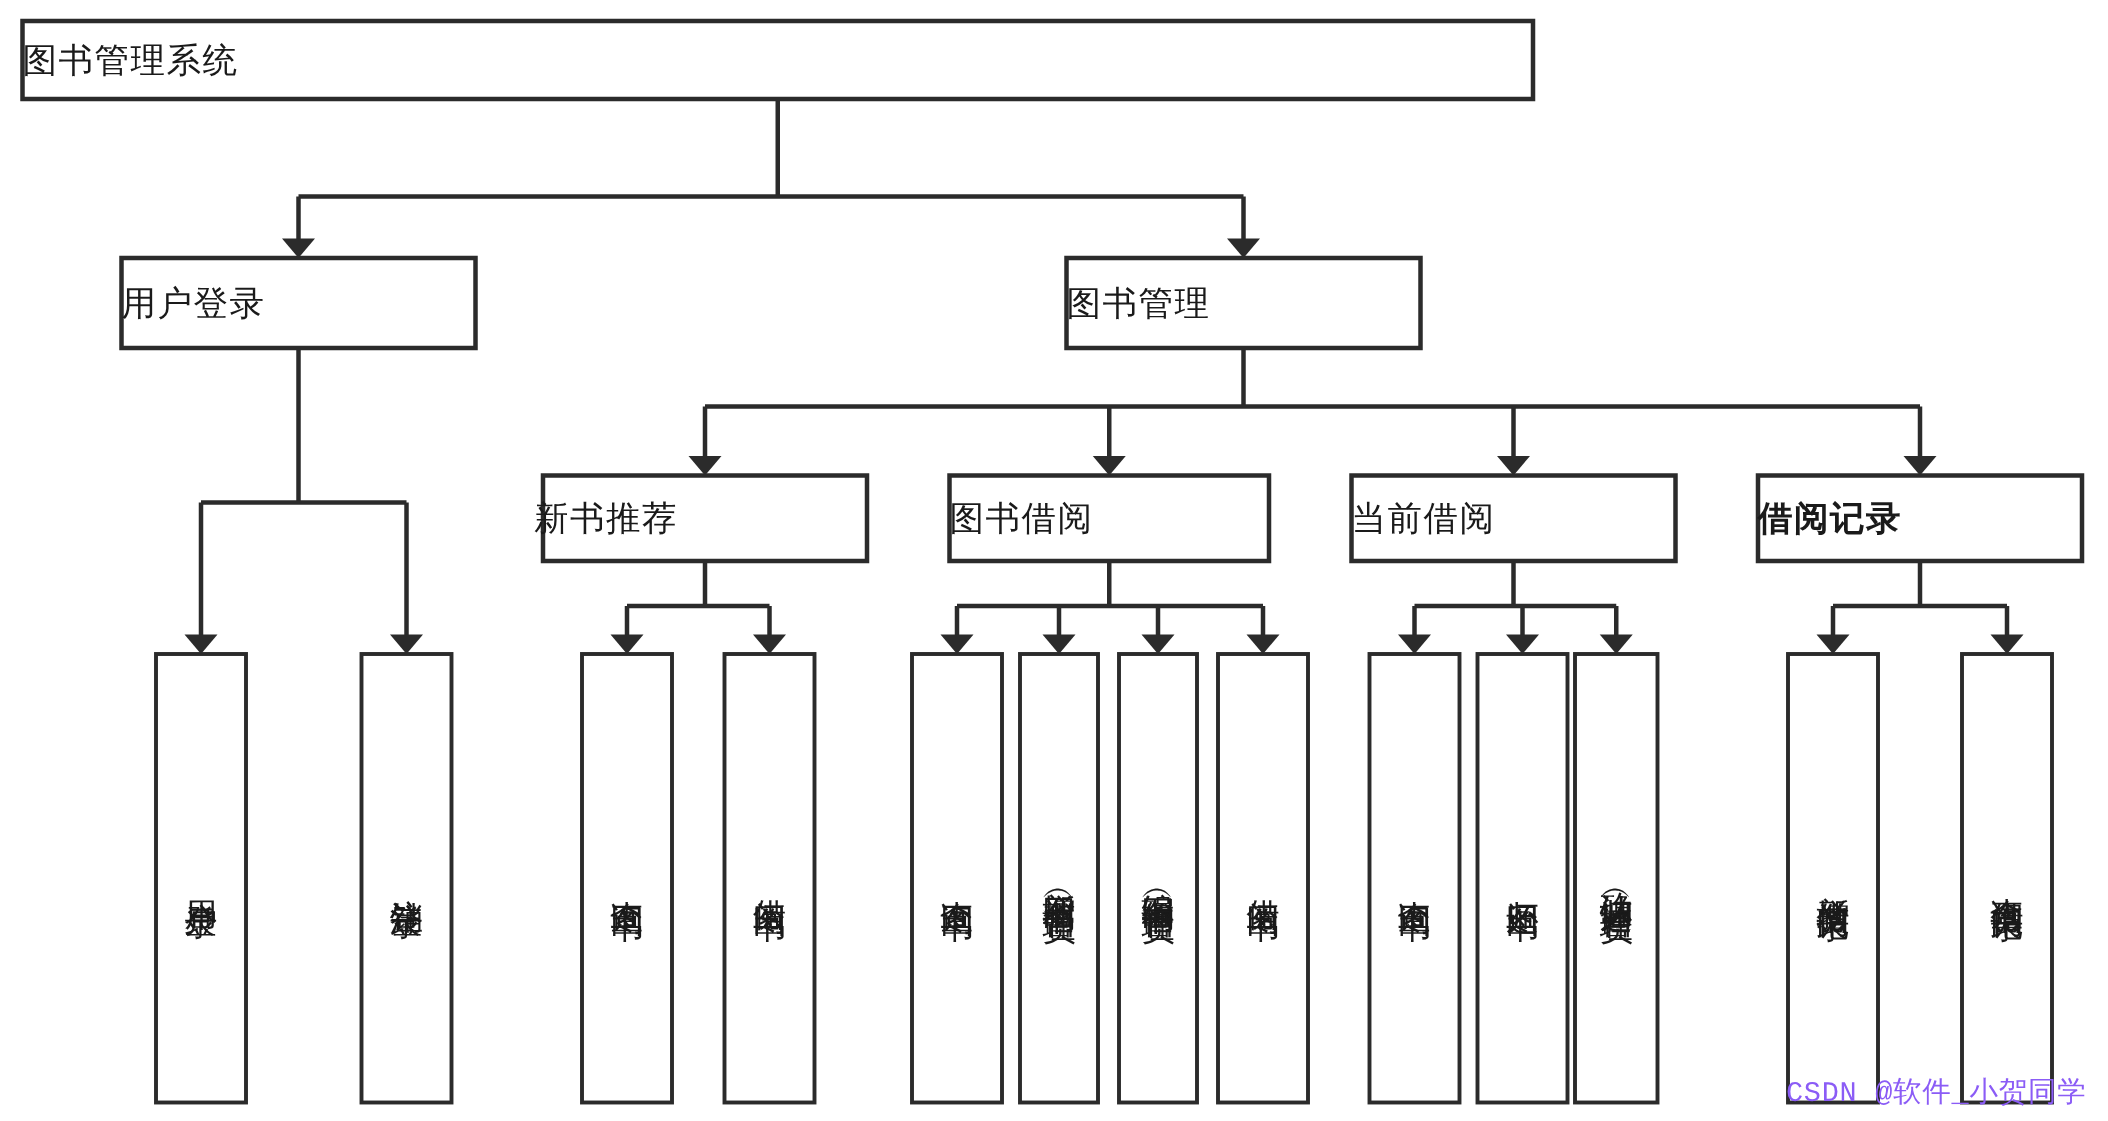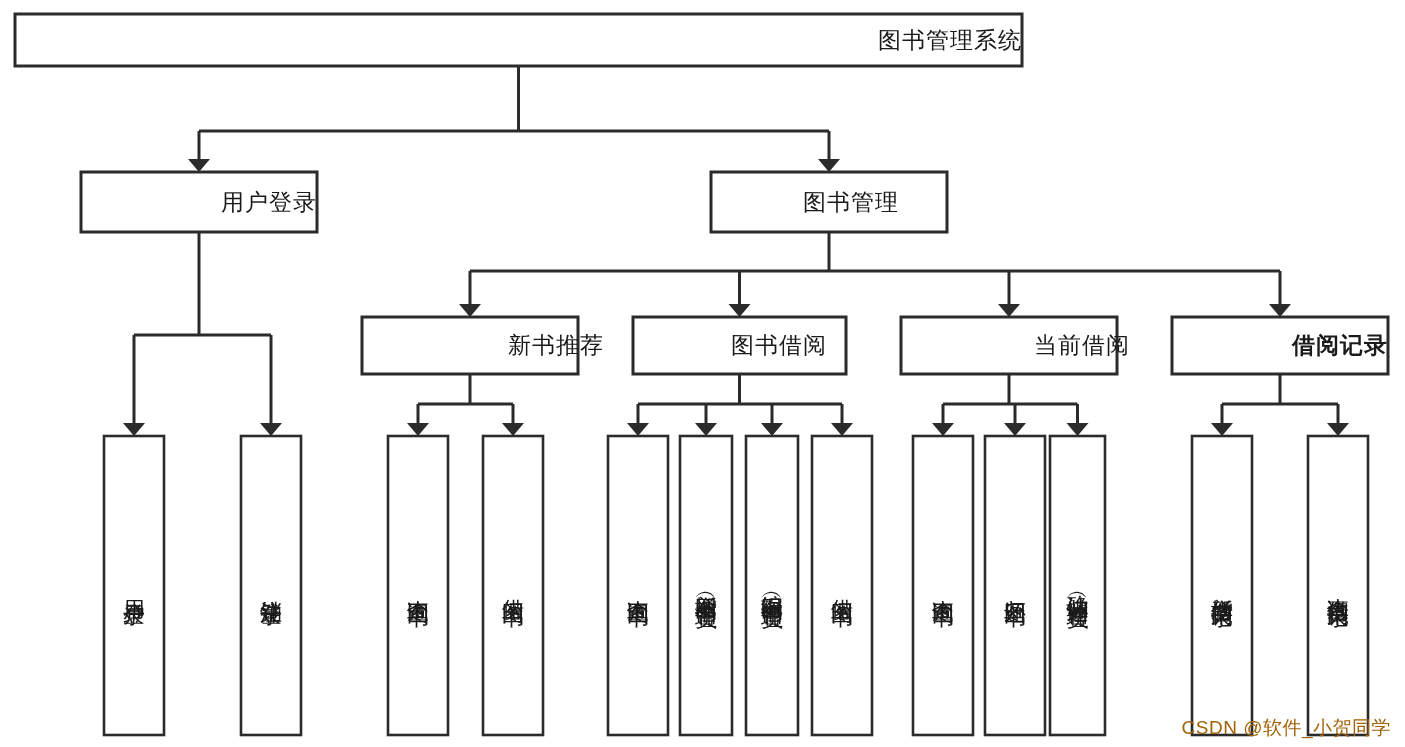--- a/index.html
+++ b/index.html
@@ -59,37 +59,37 @@
     writing-mode: vertical-rl;
     text-orientation: upright;
     letter-spacing: 2px;
     line-height: 1;
     white-space: nowrap;
   }
   .hlabel-wrap {
     position: absolute;
     display: flex;
     align-items: center;
-    justify-content: flex-end;
+    justify-content: flex-start;
     pointer-events: none;
   }
   .hlabel-text {
     font-family: "Liberation Sans", "DejaVu Sans", sans-serif;
     font-size: 23px;
     color: #1a1a1a;
     white-space: nowrap;
     letter-spacing: 1px;
   }
   #watermark {
     position: absolute;
     right: 14px;
     bottom: 6px;
-    font-family: Liberation Sans, sans-serif;
+    font-family: Liberation Mono, monospace;
     font-size: 19px;
-    color: #a16207;
+    color: #8b5cf6;
     white-space: nowrap;
     letter-spacing: 0.5px;
   }
 </style>
 </head>
 <body>
 
 <div id="diagram-root">
   <svg class="diagram" viewBox="0 0 1405 747">
     <g id="connectors">
@@ -172,27 +172,27 @@
   <div id="labels">
       <div class="hlabel-wrap" style="left: 15px; top: 14px; width: 1007px; height: 52px;">
         <div class="hlabel-text">图书管理系统</div>
       </div>
       <div class="hlabel-wrap" style="left: 81px; top: 172px; width: 236px; height: 60px;">
         <div class="hlabel-text">用户登录</div>
       </div>
       <div class="hlabel-wrap" style="left: 711px; top: 172px; width: 188px; height: 60px;">
         <div class="hlabel-text">图书管理</div>
       </div>
-      <div class="hlabel-wrap" style="left: 344px; top: 317px; width: 260px; height: 57px;">
+      <div class="hlabel-wrap" style="left: 356px; top: 317px; width: 260px; height: 57px;">
         <div class="hlabel-text">新书推荐</div>
       </div>
       <div class="hlabel-wrap" style="left: 633px; top: 317px; width: 194px; height: 57px;">
         <div class="hlabel-text">图书借阅</div>
       </div>
-      <div class="hlabel-wrap" style="left: 901px; top: 317px; width: 216px; height: 57px; padding-left: 13px;">
+      <div class="hlabel-wrap" style="left: 901px; top: 317px; width: 216px; height: 57px;">
         <div class="hlabel-text">当前借阅</div>
       </div>
       <div class="hlabel-wrap" style="left: 1172px; top: 317px; width: 216px; height: 57px; font-weight: bold;">
         <div class="hlabel-text">借阅记录</div>
       </div>
       <div class="vlabel-wrap" style="left: 104px; top: 436px; width: 60px; height: 299px;">
         <div class="vlabel-text">用户登录</div>
       </div>
       <div class="vlabel-wrap" style="left: 241px; top: 436px; width: 60px; height: 299px;">
         <div class="vlabel-text">注销登录</div>

